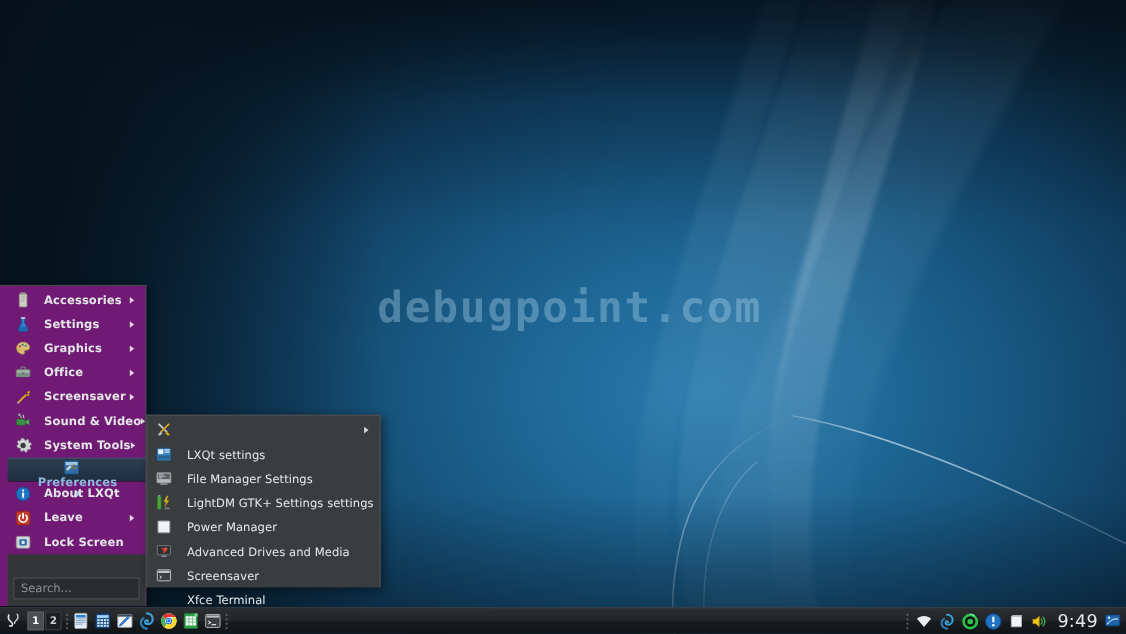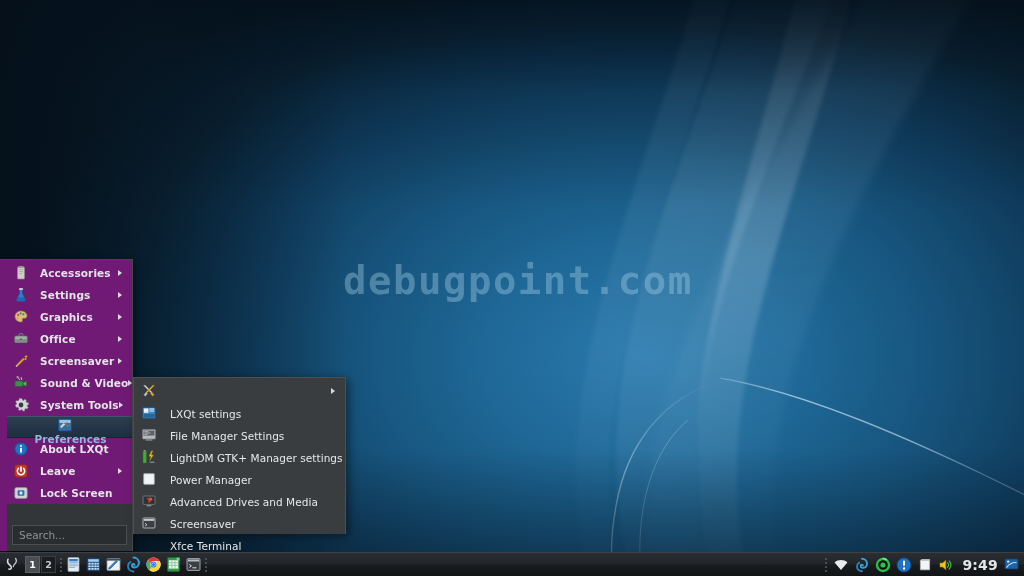--- a/index.html
+++ b/index.html
@@ -165,21 +165,21 @@
   }
   .desk.active { background:#4a4e52; color:#ffffff; border-color:#5d6165; }
 
   #launchers { display:flex; align-items:center; height:24px; gap:3px; }
   .launcher { width:17px; height:17px; cursor:pointer; position:relative; }
 
   #tray { display:flex; align-items:center; height:24px; gap:5px; padding:0 3px; }
   .tray-ic { width:16px; height:16px; cursor:pointer; position:relative; }
 
   #clock {
-    font-size:14px; font-weight:bold; color:#e4e6e8;
+    font-size:16px; font-weight:normal; color:#e4e6e8;
     padding:0 5px; cursor:pointer; letter-spacing:0.2px;
   }
   #showdesktop { width:17px; height:17px; cursor:pointer; margin-right:2px; }
 </style>
 </head>
 <body>
 
 <div id="wallpaper">
   <div class="wp-base"></div>
 
@@ -415,21 +415,21 @@
 
   <div class="smi">
     <span class="ic">
       <svg width="16" height="16" viewBox="0 0 16 16">
         <rect x="1.6" y="2.6" width="12.8" height="9.4" rx="0.8" fill="#b7bbbf" stroke="#7c8084" stroke-width="0.7"></rect>
         <rect x="2.6" y="3.6" width="10.8" height="5" fill="#5c6267"></rect>
         <path d="M3.4 4.6h4M3.4 6h6M3.4 7.4h3" stroke="#cfd4d8" stroke-width="0.7"></path>
         <rect x="4.6" y="12.4" width="6.8" height="1.2" rx="0.4" fill="#9ba0a4"></rect>
       </svg>
     </span>
-    <span class="lbl">LightDM GTK+ Manager settings</span>
+    <span class="lbl">LightDM GTK+ Settings settings</span>
   </div>
 
   <div class="smi">
     <span class="ic">
       <svg width="16" height="16" viewBox="0 0 16 16">
         <rect x="2" y="2" width="3.4" height="12" rx="0.7" fill="#4aa83c" stroke="#2c6f23" stroke-width="0.6"></rect>
         <rect x="2.6" y="1" width="2.2" height="1.3" rx="0.4" fill="#8e9499"></rect>
         <path d="M10.6 1.8l-2.6 5.4h2l-1.2 4.4 3.6-5.6h-2.1l1.4-4.2z" fill="#f0c419" stroke="#a08211" stroke-width="0.5"></path>
         <rect x="8.6" y="12.4" width="4.8" height="1.6" rx="0.5" fill="#7b8287"></rect>
       </svg>

